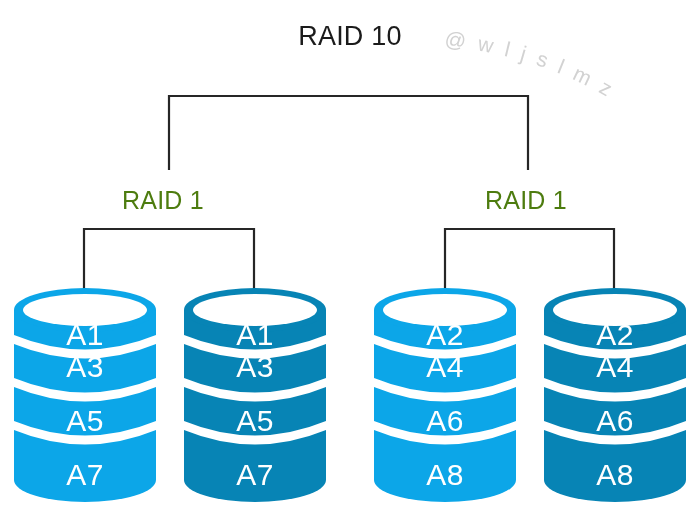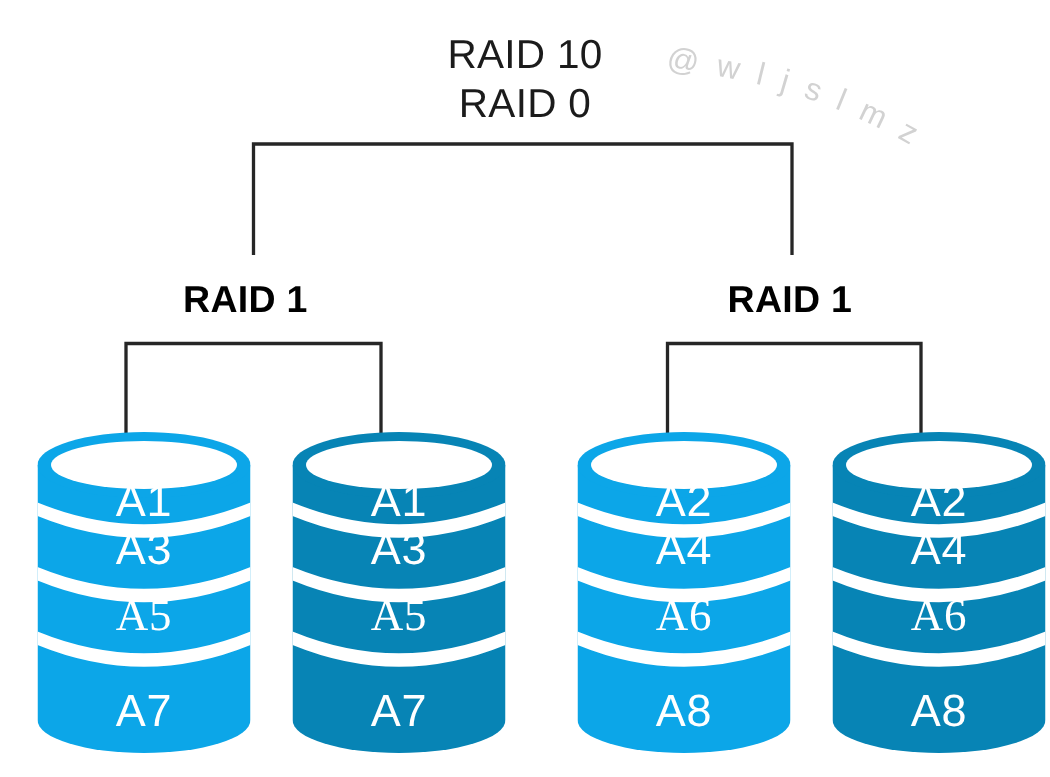--- a/index.html
+++ b/index.html
@@ -31,22 +31,22 @@
     line-height: 33px;
     color: #1b1b1b;
     font-weight: 400;
     letter-spacing: 0.2px;
   }
 
   .raid1-label {
     position: absolute;
     font-size: 25px;
     line-height: 30px;
-    color: #000000;
-    font-weight: 700;
+    color: #4d7c0f;
+    font-weight: 400;
     letter-spacing: 0.2px;
     white-space: nowrap;
   }
   #raid1-left-label  { left: 122px; top: 185px; }
   #raid1-right-label { left: 485px; top: 185px; }
 
   
   .watermark {
     position: absolute;
     left: 438px;
@@ -77,21 +77,20 @@
     stroke: #262626;
     stroke-width: 2.2;
     stroke-linecap: butt;
   }
 
   
   .disk {
     position: absolute;
     width: 142px;
     height: 214px;
-    margin-left: 11px;
   }
   #disk-0 { left: 14px;  top: 288px; }
   #disk-1 { left: 184px; top: 288px; }
   #disk-2 { left: 374px; top: 288px; }
   #disk-3 { left: 544px; top: 288px; }
 
   .disk svg { display: block; width: 142px; height: 214px; }
 
   .band-label {
     position: absolute;
@@ -99,31 +98,30 @@
     text-align: center;
     font-size: 30px;
     line-height: 30px;
     color: #ffffff;
     font-weight: 400;
     letter-spacing: 0.5px;
     pointer-events: none;
   }
   .band-label.b0 { top: 32px; }
   .band-label.b1 { top: 64px; }
-  .band-label.b2 { top: 108px; font-family: Liberation Serif, serif; }
+  .band-label.b2 { top: 118px; }
   .band-label.b3 { top: 172px; }
 </style>
 </head>
 <body>
 
 <div id="stage">
 
   <div class="title-block">
     <span class="title-line">RAID 10</span>
-    <span class="title-line">RAID 0</span>
   </div>
 
   <div class="watermark">
     <svg width="230" height="90" viewBox="0 0 230 90">
       <defs>
         <path id="wmArc" d="M 6,18 Q 110,28 190,82"></path>
       </defs>
       <text>
         <textPath href="#wmArc" startOffset="0">@ w l j s l m z</textPath>
       </text>

